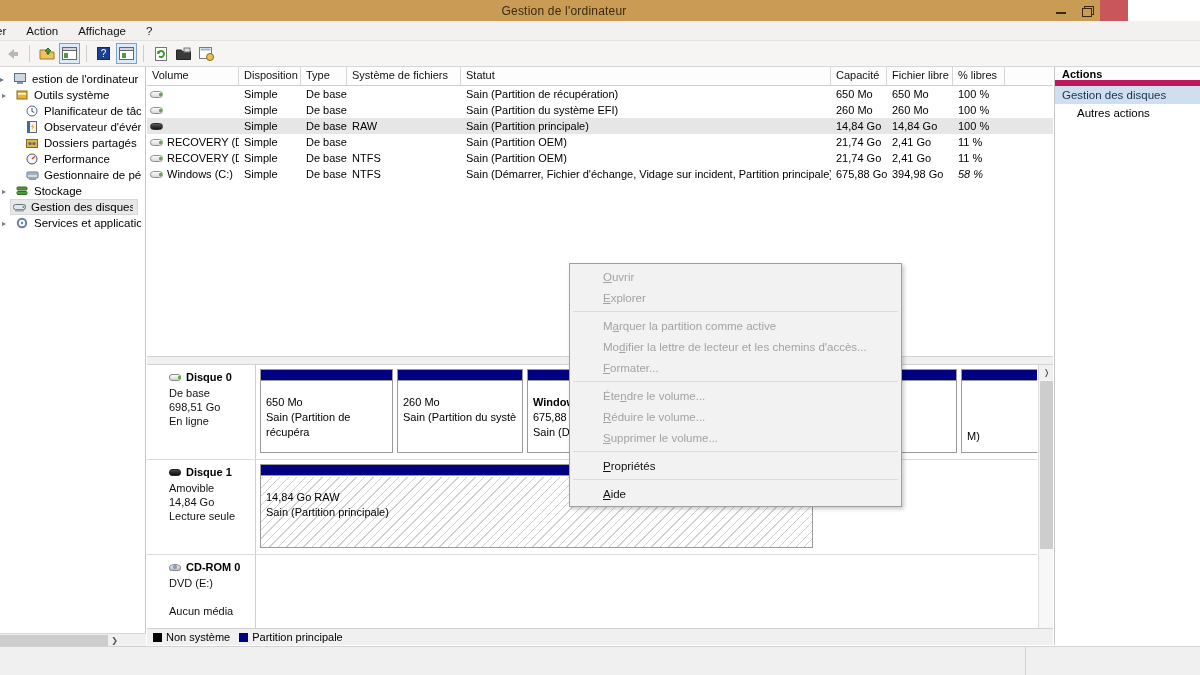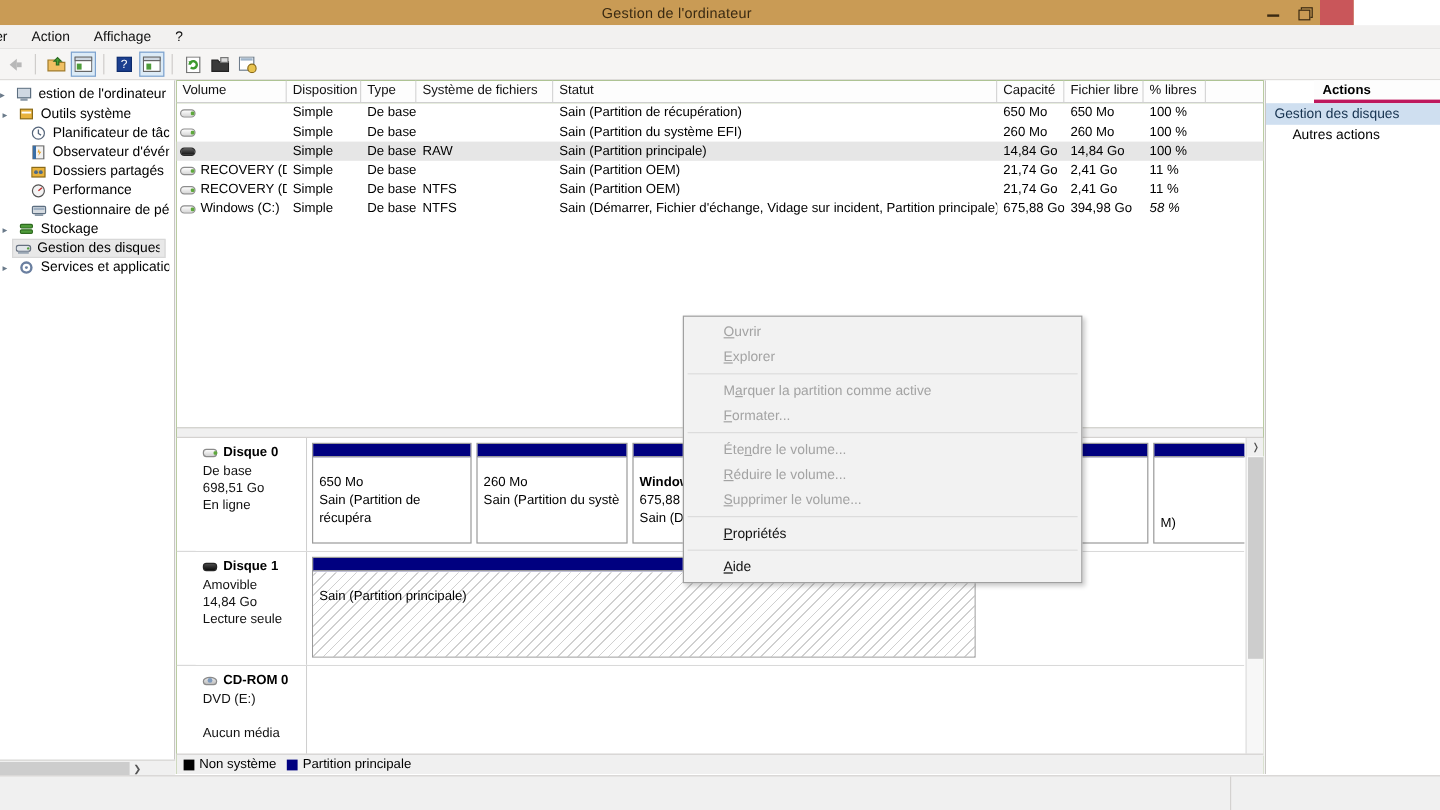--- a/index.html
+++ b/index.html
@@ -152,21 +152,21 @@
   .legend .sw { width:9px;height:9px; display:inline-block; }
   .legend .item { display:flex; align-items:center; gap:4px; margin-right:4px;}
 
   
   .pane-actions {
     position: absolute; left: 1054px; top: 67px; width: 146px; height: 578px;
     background: #fff; border-left: 1px solid #c8c6c4;
   }
   .act-head {
     height: 19px; display:flex; align-items:center; padding-left:7px;
-    font-weight: bold; font-size: 11px; background:#fdfdfd; border-bottom:3px solid #be185d;margin-left:40px;
+    font-weight: bold; font-size: 11px; background:#fdfdfd; border-bottom:6px solid #be185d;
   }
   .act-item {
     height: 18px; display:flex; align-items:center; padding-left:7px; font-size:11.5px;
   }
   .act-item.primary { background: #cfdff0; color:#16324f; }
   .act-item.sub { padding-left: 22px; }
 
   
   .statusbar {
     position:absolute; left:0; top:646px; width:1200px; height:29px;
@@ -532,20 +532,21 @@
               </div>
               <div class="dline">Amovible</div>
               <div class="dline">14,84 Go</div>
               <div class="dline">Lecture seule</div>
             </div>
             <div class="parts">
               <div class="part hatched" style="width: 553px; flex: 0 0 553px;">
                 <div class="bar" style="background: rgb(0, 0, 128);"></div>
                 <div class="body"></div>
                 <div class="ptxt">
+                  <div>14,84 Go RAW</div>
                   <div>Sain (Partition principale)</div>
                 </div>
               </div>
             </div>
           </div>
           <div class="disk-row" style="height: 88px;">
             <div class="disk-info">
               <div class="dtitle">
                 <span class="diskicon cd">
                   <i></i>
@@ -589,20 +590,21 @@
 
   <div class="statusbar">
     <div class="divider"></div>
   </div>
 
   <div class="ctxmenu" id="ctxmenu">
       <div class="cmi disabled"><u>O</u>uvrir</div>
       <div class="cmi disabled"><u>E</u>xplorer</div>
       <div class="csep"></div>
       <div class="cmi disabled">M<u>a</u>rquer la partition comme active</div>
+      <div class="cmi disabled">Mo<u>d</u>ifier la lettre de lecteur et les chemins d'accès...</div>
       <div class="cmi disabled"><u>F</u>ormater...</div>
       <div class="csep"></div>
       <div class="cmi disabled">Éte<u>n</u>dre le volume...</div>
       <div class="cmi disabled"><u>R</u>éduire le volume...</div>
       <div class="cmi disabled"><u>S</u>upprimer le volume...</div>
       <div class="csep"></div>
       <div class="cmi"><u>P</u>ropriétés</div>
       <div class="csep"></div>
       <div class="cmi"><u>A</u>ide</div>
     </div>

